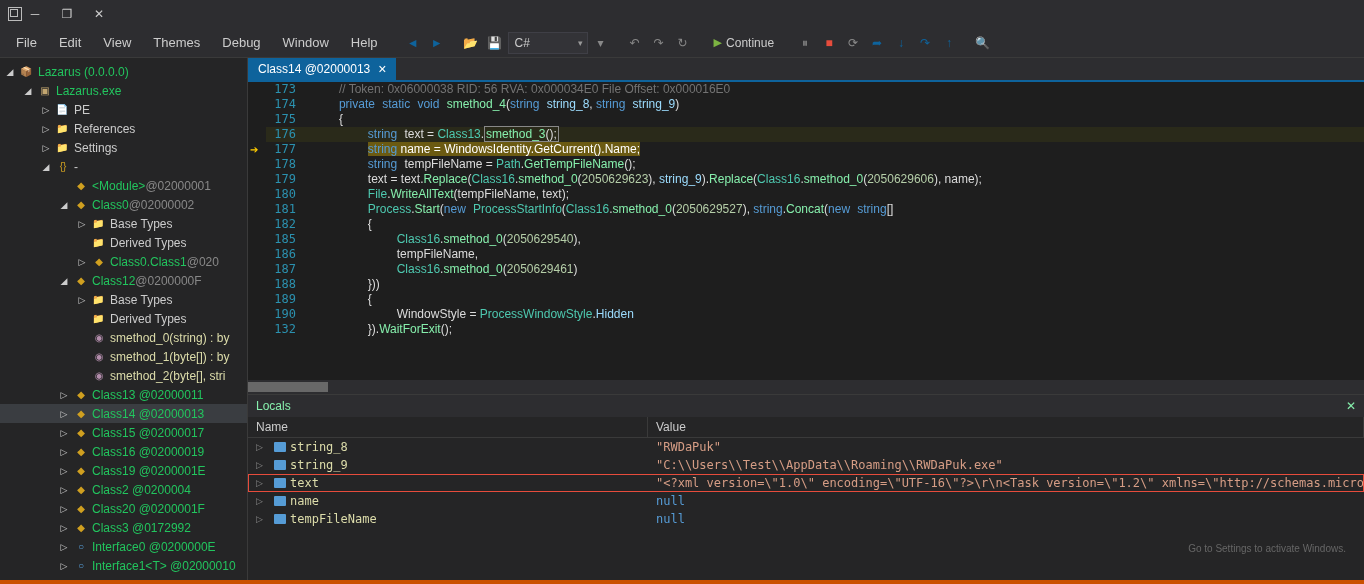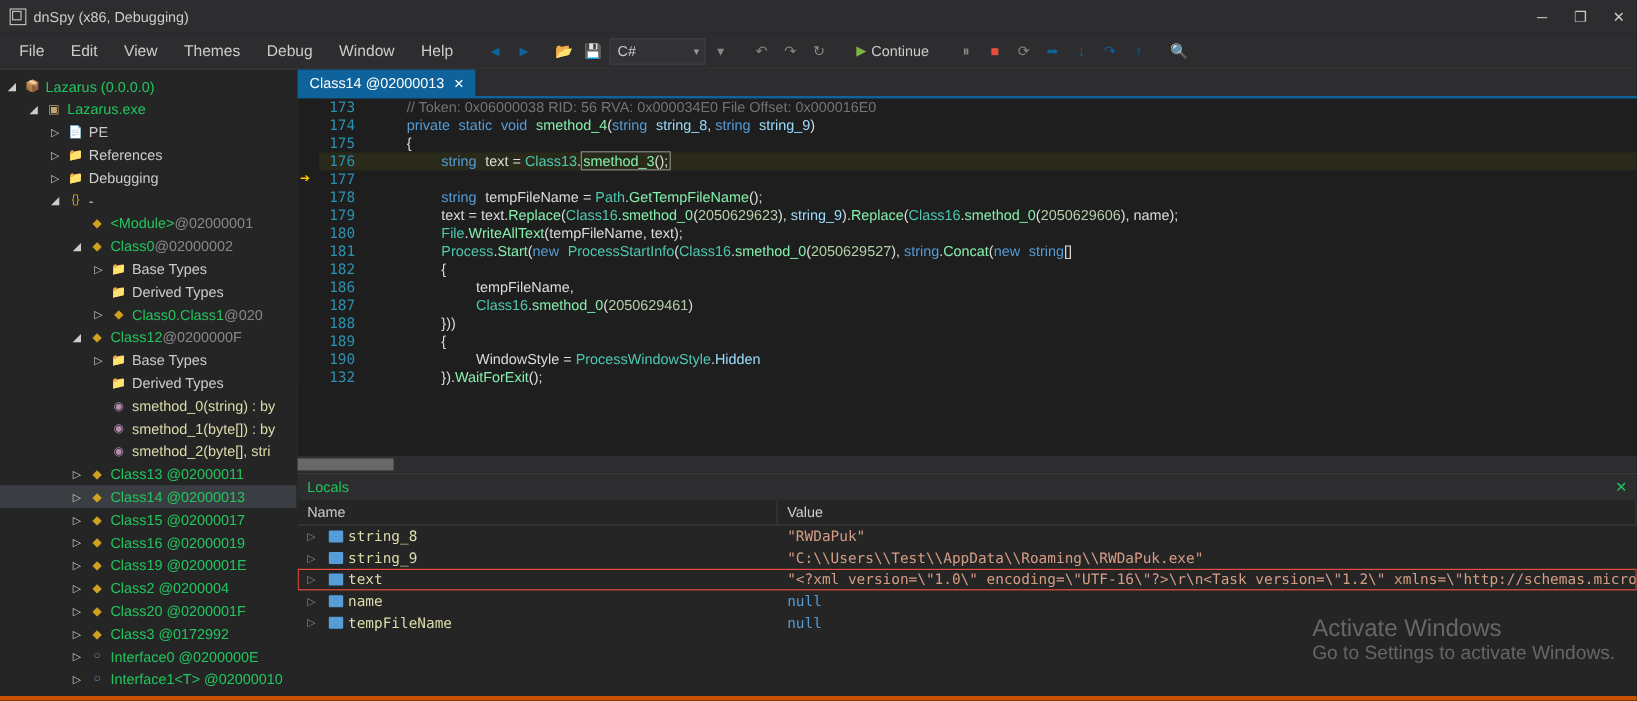--- a/index.html
+++ b/index.html
@@ -47,48 +47,47 @@
 .highlighted-stmt{background:#6b5a12;color:#fff}
 .c-comment{color:#737373}
 .c-keyword{color:#569cd6}
 .c-type{color:#4ec9b0}
 .c-method{color:#86efac}
 .c-number{color:#b5cea8}
 .c-param{color:#9cdcfe}
 .c-white{color:#dcdcdc}
 .boxed-call{border:1px solid #888;padding:0 1px}
 .locals-panel{height:186px;background:#252526;border-top:1px solid #3a3a3a;display:flex;flex-direction:column}
-.locals-header{height:22px;padding:4px 8px;color:#22c55e;display:flex;justify-content:space-between;align-items:flex-start;background:#2d2d30}
+.locals-header{height:22px;padding:4px 8px;color:#86efac;display:flex;justify-content:space-between;align-items:flex-start;background:#2d2d30}
 .locals-table{flex:1;overflow:auto}
 .locals-cols{display:flex;height:21px;border-bottom:1px solid #3a3a3a}
 .locals-col{padding:3px 8px;color:#ccc;border-right:1px solid #3a3a3a}
 .locals-col.name{width:400px}
 .locals-col.value{flex:1}
 .locals-row{display:flex;height:18px;align-items:center}
 .locals-row.hl{outline:1px solid #e74c3c;outline-offset:-1px}
 .locals-cell{padding:1px 8px;display:flex;align-items:center;gap:4px;white-space:nowrap;overflow:hidden}
 .locals-cell.name{width:400px}
 .locals-cell.value{flex:1}
 .var-icon{width:12px;height:10px;background:#569cd6;border-radius:1px}
 .var-name{color:#dcdcaa;font-family:Consolas,monospace;font-size:12px}
 .var-value{color:#d69d85;font-family:Consolas,monospace;font-size:12px}
 .var-null{color:#569cd6;font-family:Consolas,monospace;font-size:12px}
 .watermark{position:absolute;right:18px;bottom:30px;color:#666;pointer-events:none;text-align:left}
 .watermark .l1{font-size:20px;font-weight:300}
-.watermark .l2{font-size:16px}
+.watermark .l2{font-size:10px}
 .bottom-strip{position:absolute;bottom:0;left:0;right:0;height:4px;background:#ca5100}
 .scrollbar-x{height:14px;background:#2d2d30;position:relative}
 .scrollbar-x::after{content:'';position:absolute;left:0;top:2px;width:80px;height:10px;background:#686868}
 </style>
 </head>
 <body>
 
 <div class="titlebar">
   <span class="titlebar-icon"></span>
-  <span class="titlebar-text">dnSpy (x86, Debugging)</span>
   <div class="win-controls">
     <span class="win-btn">─</span>
     <span class="win-btn">❐</span>
     <span class="win-btn">✕</span>
   </div>
 </div>
 
 <div class="menubar">
   <span class="menu-item">File</span>
   <span class="menu-item">Edit</span>
@@ -144,21 +143,21 @@
         <span class="tree-label">PE</span>
       </div>
     <div class="tree-row" style="padding-left:40px">
         <span class="exp">▷</span>
         <span class="tree-icon ico-folder">📁</span>
         <span class="tree-label">References</span>
       </div>
     <div class="tree-row" style="padding-left:40px">
         <span class="exp">▷</span>
         <span class="tree-icon ico-folder">📁</span>
-        <span class="tree-label">Debugging</span>
+        <span class="tree-label">Settings</span>
       </div>
     <div class="tree-row" style="padding-left:40px">
         <span class="exp">◢</span>
         <span class="tree-icon ico-ns">{}</span>
         <span class="tree-label">-</span>
       </div>
     <div class="tree-row" style="padding-left:58px">
         <span class="exp"></span>
         <span class="tree-icon ico-class">◆</span>
         <span class="tree-label teal">&lt;Module&gt;</span>
@@ -301,20 +300,21 @@
         <div class="code-line current-line">
           <div class="gutter-margin"></div>
           <div class="gutter">176</div>
           <div class="code-text">        <span class="c-keyword">string</span> <span class="c-white">text = </span><span class="c-type">Class13</span><span class="c-white">.</span><span class="boxed-call"><span class="c-method">smethod_3</span><span class="c-white">();</span></span></div>
         </div>
         <div class="code-line">
           <div class="gutter-margin">
             <span class="breakpoint-arrow">➔</span>
           </div>
           <div class="gutter">177</div>
+          <div class="code-text">        <span class="highlighted-stmt"><span style="color:#569cd6">string</span> name = WindowsIdentity.GetCurrent().Name;</span></div>
         </div>
         <div class="code-line">
           <div class="gutter-margin"></div>
           <div class="gutter">178</div>
           <div class="code-text">        <span class="c-keyword">string</span> <span class="c-white">tempFileName = </span><span class="c-type">Path</span><span class="c-white">.</span><span class="c-method">GetTempFileName</span><span class="c-white">();</span></div>
         </div>
         <div class="code-line">
           <div class="gutter-margin"></div>
           <div class="gutter">179</div>
           <div class="code-text">        <span class="c-white">text = text.</span><span class="c-method">Replace</span><span class="c-white">(</span><span class="c-type">Class16</span><span class="c-white">.</span><span class="c-method">smethod_0</span><span class="c-white">(</span><span class="c-number">2050629623</span><span class="c-white">), </span><span class="c-param">string_9</span><span class="c-white">).</span><span class="c-method">Replace</span><span class="c-white">(</span><span class="c-type">Class16</span><span class="c-white">.</span><span class="c-method">smethod_0</span><span class="c-white">(</span><span class="c-number">2050629606</span><span class="c-white">), name);</span></div>
@@ -326,20 +326,25 @@
         </div>
         <div class="code-line">
           <div class="gutter-margin"></div>
           <div class="gutter">181</div>
           <div class="code-text">        <span class="c-type">Process</span><span class="c-white">.</span><span class="c-method">Start</span><span class="c-white">(</span><span class="c-keyword">new</span> <span class="c-type">ProcessStartInfo</span><span class="c-white">(</span><span class="c-type">Class16</span><span class="c-white">.</span><span class="c-method">smethod_0</span><span class="c-white">(</span><span class="c-number">2050629527</span><span class="c-white">), </span><span class="c-keyword">string</span><span class="c-white">.</span><span class="c-method">Concat</span><span class="c-white">(</span><span class="c-keyword">new</span> <span class="c-keyword">string</span><span class="c-white">[]</span></div>
         </div>
         <div class="code-line">
           <div class="gutter-margin"></div>
           <div class="gutter">182</div>
           <div class="code-text">        <span class="c-white">{</span></div>
+        </div>
+        <div class="code-line">
+          <div class="gutter-margin"></div>
+          <div class="gutter">185</div>
+          <div class="code-text">            <span class="c-type">Class16</span><span class="c-white">.</span><span class="c-method">smethod_0</span><span class="c-white">(</span><span class="c-number">2050629540</span><span class="c-white">),</span></div>
         </div>
         <div class="code-line">
           <div class="gutter-margin"></div>
           <div class="gutter">186</div>
           <div class="code-text">            <span class="c-white">tempFileName,</span></div>
         </div>
         <div class="code-line">
           <div class="gutter-margin"></div>
           <div class="gutter">187</div>
           <div class="code-text">            <span class="c-type">Class16</span><span class="c-white">.</span><span class="c-method">smethod_0</span><span class="c-white">(</span><span class="c-number">2050629461</span><span class="c-white">)</span></div>
@@ -428,17 +433,16 @@
                 <span class="var-null">null</span>
               </div>
             </div>
           </div>
       </div>
     </div>
   </div>
 </div>
 
 <div class="watermark">
-  <div class="l1">Activate Windows</div>
   <div class="l2">Go to Settings to activate Windows.</div>
 </div>
 
 <div class="bottom-strip"></div>
 
 </body></html>

